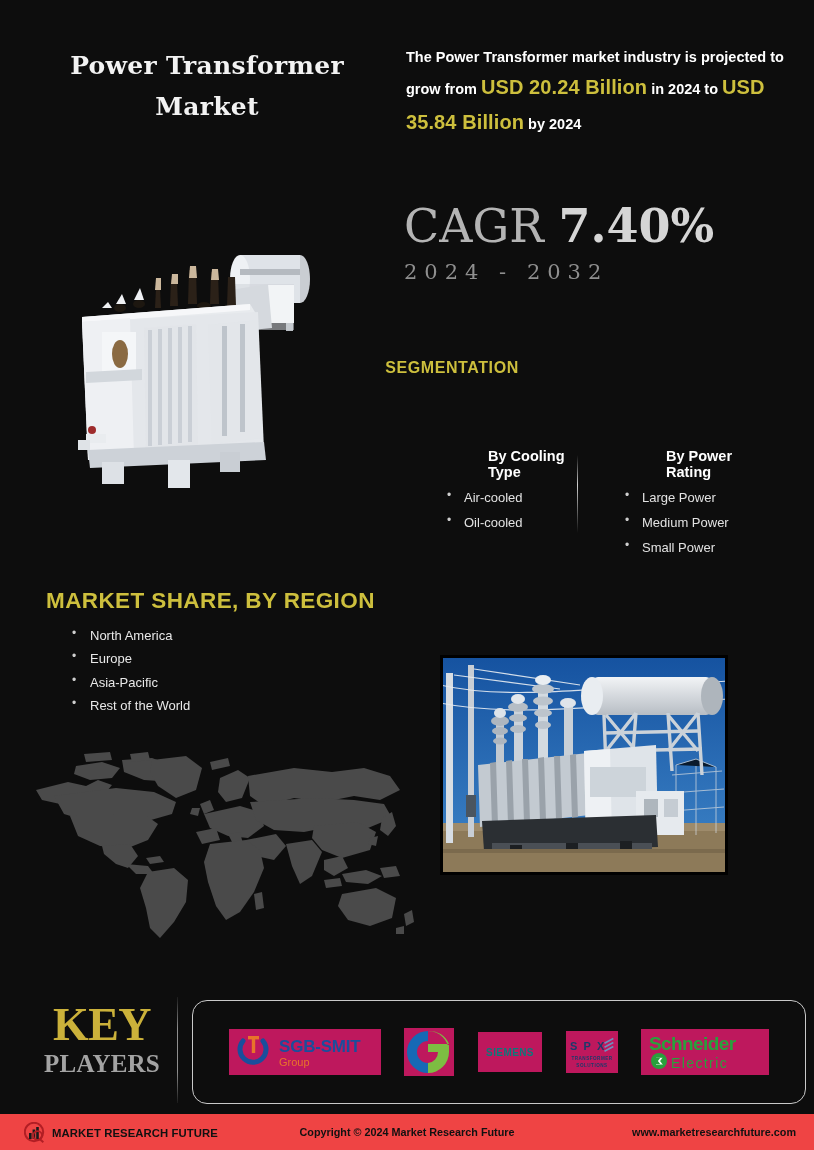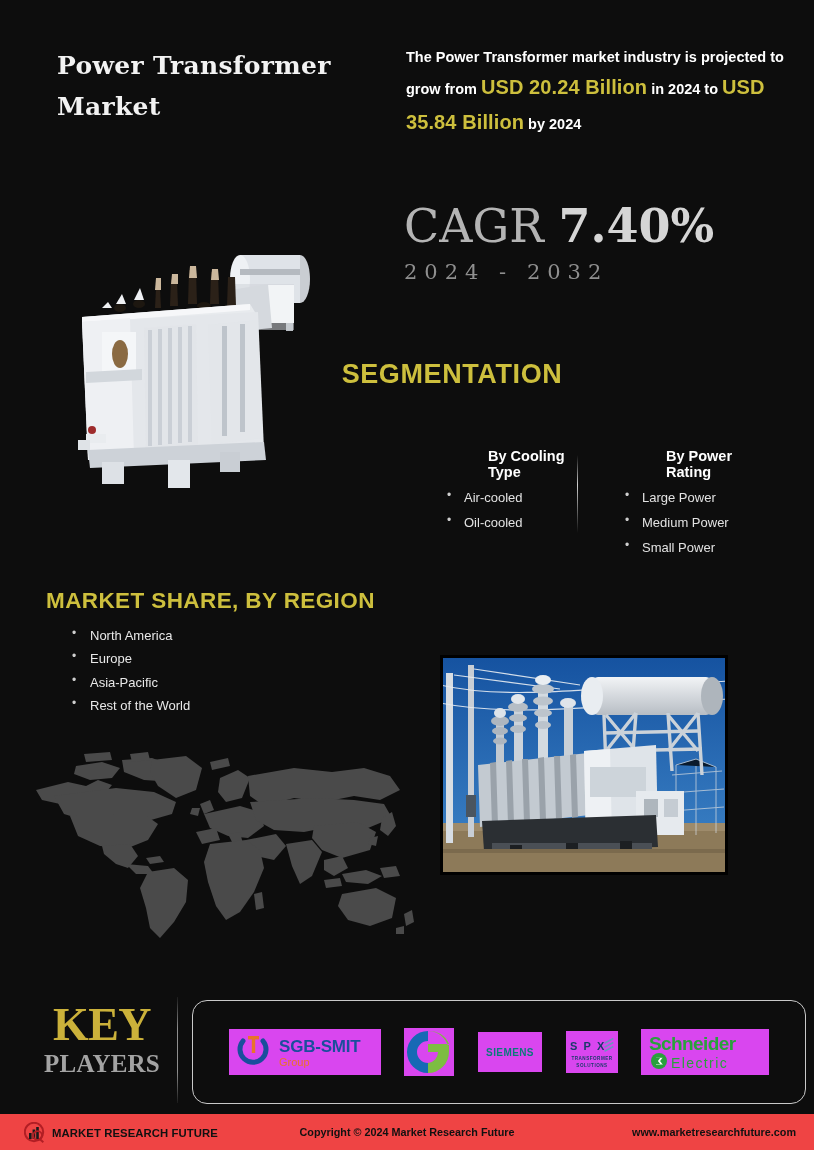--- a/index.html
+++ b/index.html
@@ -8,21 +8,21 @@
     background:#0d0d0d;
     font-family:"Liberation Sans",sans-serif;
     overflow:hidden;
   }
 
   
   #title{
     position:absolute;left:57px;top:46px;width:300px;
     font-family:"DejaVu Serif",serif;
     font-weight:700;font-size:25px;line-height:1.62;
-    color:#f2f2f2;letter-spacing:.3px;
+    color:#f2f2f2;letter-spacing:.3px;text-align:center;
   }
 
   
   #projection{
     position:absolute;left:406px;top:45px;width:380px;
     color:#ffffff;font-size:14.5px;font-weight:700;line-height:1.74;
   }
   #projection .big{
     color:#cdbf3d;font-size:20px;font-weight:700;
     letter-spacing:.1px;
@@ -39,21 +39,21 @@
     position:absolute;left:404px;top:260px;
     font-family:"DejaVu Serif",serif;
     color:#8f8f8f;font-size:21px;letter-spacing:7px;
   }
 
   
   #segTitle{
     position:absolute;left:0;top:359px;width:698px;
     padding-left:206px;box-sizing:border-box;
     text-align:center;
-    color:#cdbf3d;font-size:27px;font-weight:700;letter-spacing:.6px;
+    color:#cdbf3d;font-size:16px;font-weight:700;letter-spacing:.6px;
   }
   #segCols{
     position:absolute;left:440px;top:448px;width:340px;
     display:flex;
   }
   #segCols .col{width:160px;position:relative;}
   #segCols .col.right{padding-left:18px;}
   #segDivider{
     position:absolute;left:577px;top:455px;width:1px;height:78px;
     background:linear-gradient(to bottom,rgba(255,255,255,0),#cfcfcf 38%,rgba(255,255,255,0));
@@ -114,21 +114,21 @@
     background:linear-gradient(to bottom,rgba(255,255,255,.06),#8e8e8e 30%,#8e8e8e 70%,rgba(255,255,255,.06));
   }
   #logoBox{
     position:absolute;left:192px;top:1000px;width:614px;height:104px;
     border:1.6px solid #c9c9c9;border-radius:15px;
     box-sizing:border-box;
     display:flex;align-items:center;justify-content:space-evenly;
     padding:0 12px;
   }
   .logo-card{
-    background:#d946ef;display:flex;align-items:center;justify-content:center;
+    background:#be185d;display:flex;align-items:center;justify-content:center;
     box-sizing:border-box;
   }
   .lc-sgb{width:152px;height:46px;}
   .lc-cg{width:50px;height:48px;}
   .lc-siemens{width:64px;height:40px;}
   .lc-spx{width:52px;height:42px;}
   .lc-schneider{width:128px;height:46px;}
   .logo-card svg{display:block;}
 
   

